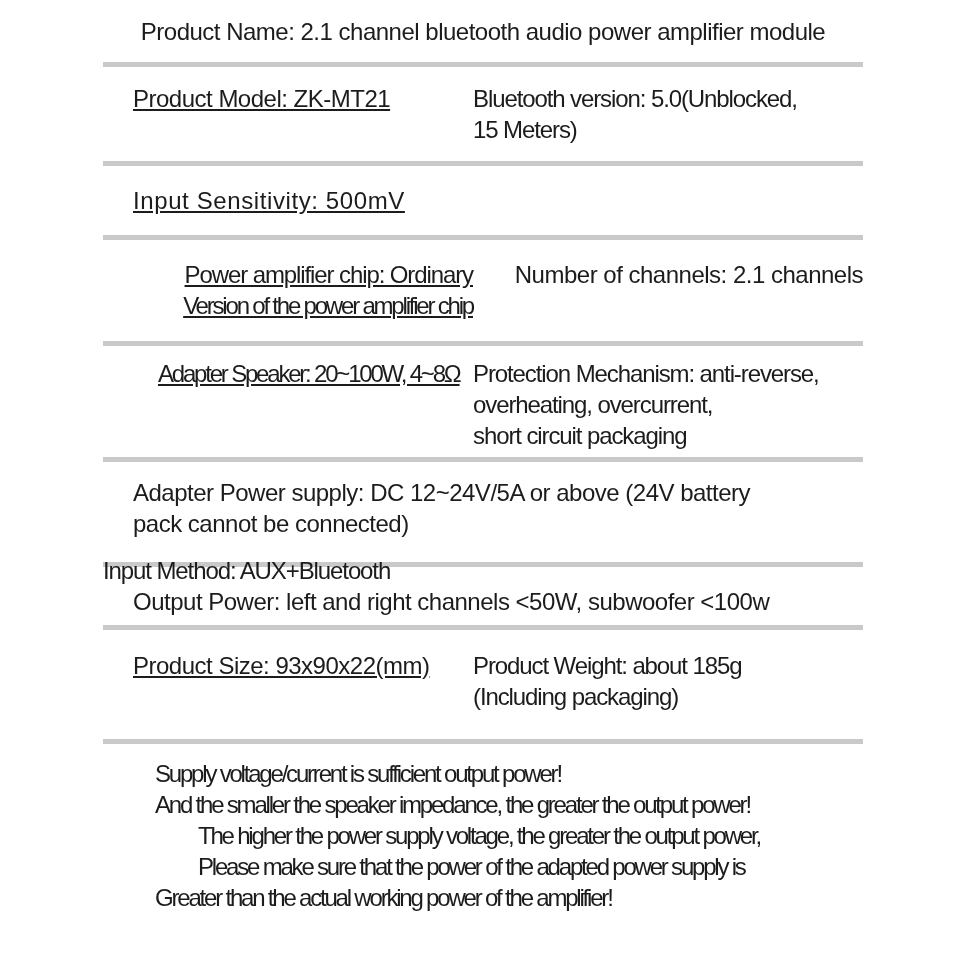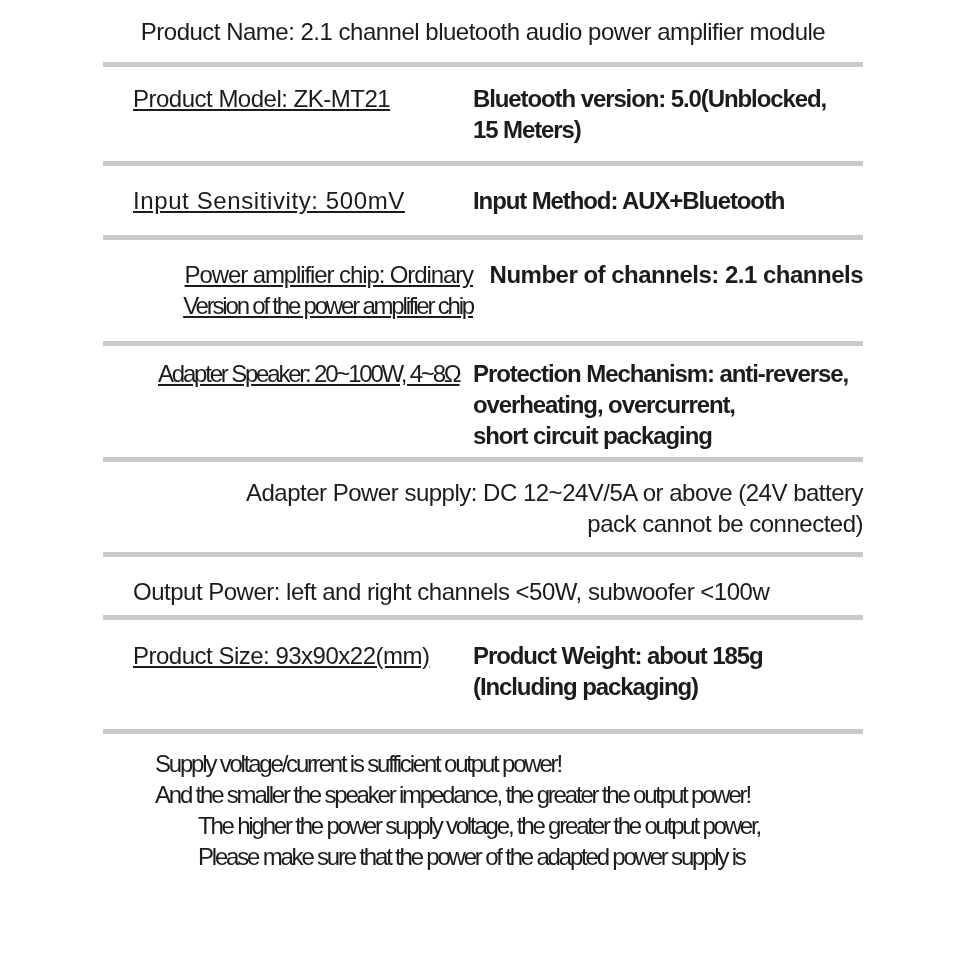--- a/index.html
+++ b/index.html
@@ -35,39 +35,38 @@
   .cell-left {
     box-sizing: border-box;
     width: 370px;
     padding-left: 30px;
     flex: 0 0 370px;
     text-decoration: underline;
   }
   .cell-right {
     flex: 1 1 auto;
     min-width: 0;
-    font-weight: bold;
   }
   .cell-full {
     box-sizing: border-box;
     padding-left: 30px;
   }
   .line {
     display: block;
     line-height: 31px;
     white-space: nowrap;
   }
   .tight   { letter-spacing: -1.1px; }
   .tighter { letter-spacing: -2.2px; margin-left: 25px; }
   .wide    { letter-spacing: 0.6px; }
   .r2 { height: 94px;  padding-top: 16px; }
-  .r3 { height: 69px;  padding-top: 19px; }
+  .r3 { height: 69px;  padding-top: 19px; flex-direction: column; }
   .r4 { height: 101px; padding-top: 19px; text-align: right; }
   .r5 { height: 111px; padding-top: 12px; }
-  .r6 { height: 90px;  padding-top: 15px; text-align: right; }
+  .r6 { height: 100px;  padding-top: 15px; }
   .r7 { height: 58px;  padding-top: 19px; }
   .r8 { height: 109px; padding-top: 20px; }
   .tip-section {
     box-sizing: border-box;
     height: 228px;
     padding-top: 14px;
     padding-left: 27px;
   }
   .indent { padding-left: 43px; }
 </style>
@@ -145,15 +144,16 @@
       <span class="line tight">(Including packaging)</span>
     </div>
   </div>
   <div class="divider"></div>
 
   <div class="tip-section">
     <span class="line tighter">Supply voltage/current is sufficient output power!</span>
     <span class="line tighter">And the smaller the speaker impedance, the greater the output power!</span>
     <span class="line tighter indent">The higher the power supply voltage, the greater the output power,</span>
     <span class="line tighter indent">Please make sure that the power of the adapted power supply is</span>
+    <span class="line tighter">Greater than the actual working power of the amplifier!</span>
   </div>
 
 </div>
 
 </body></html>

